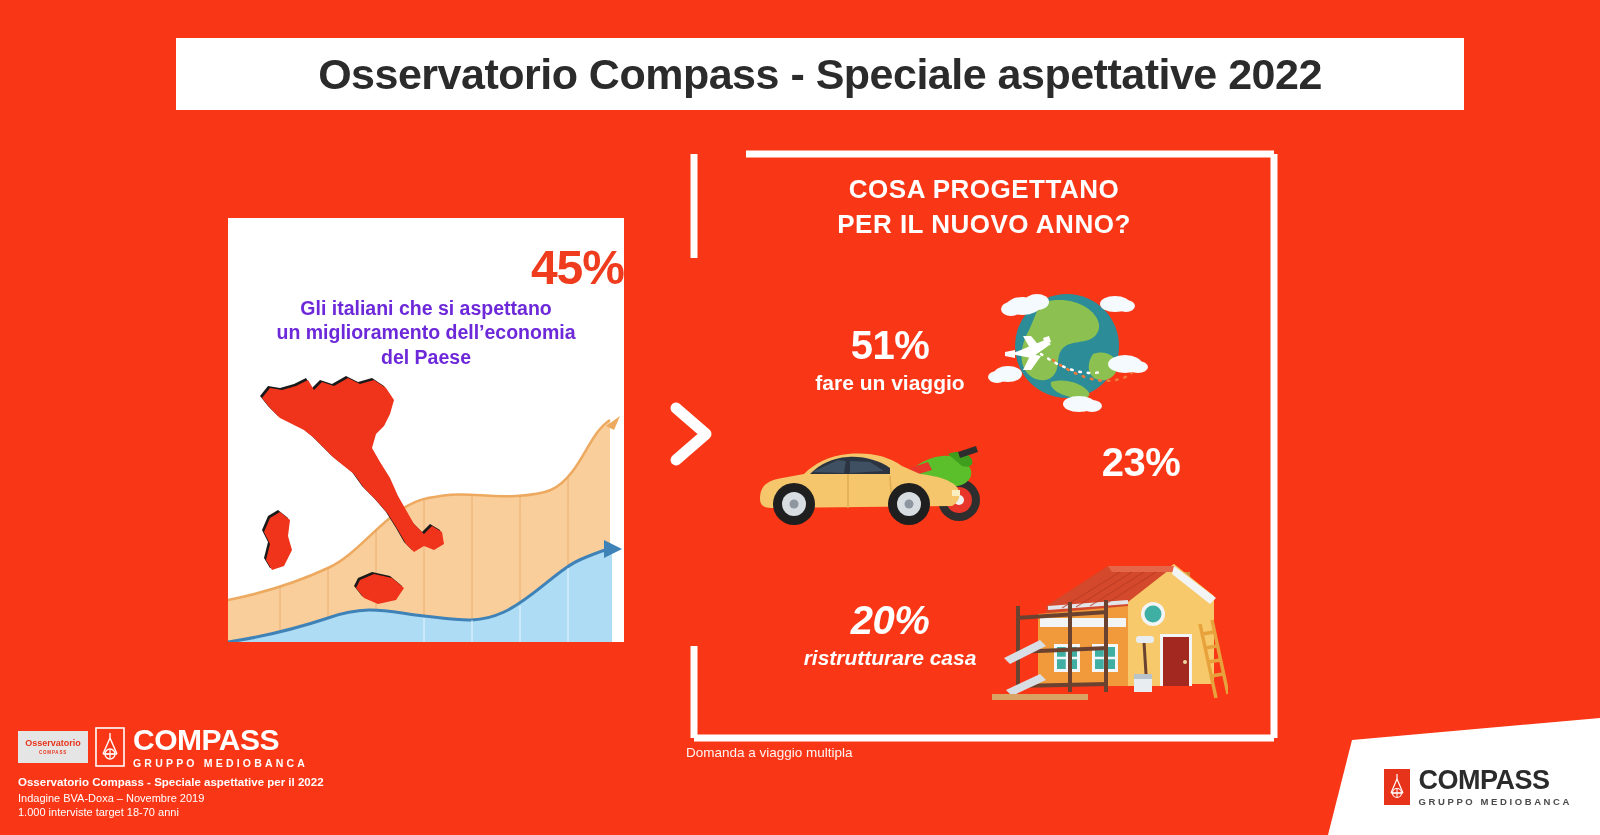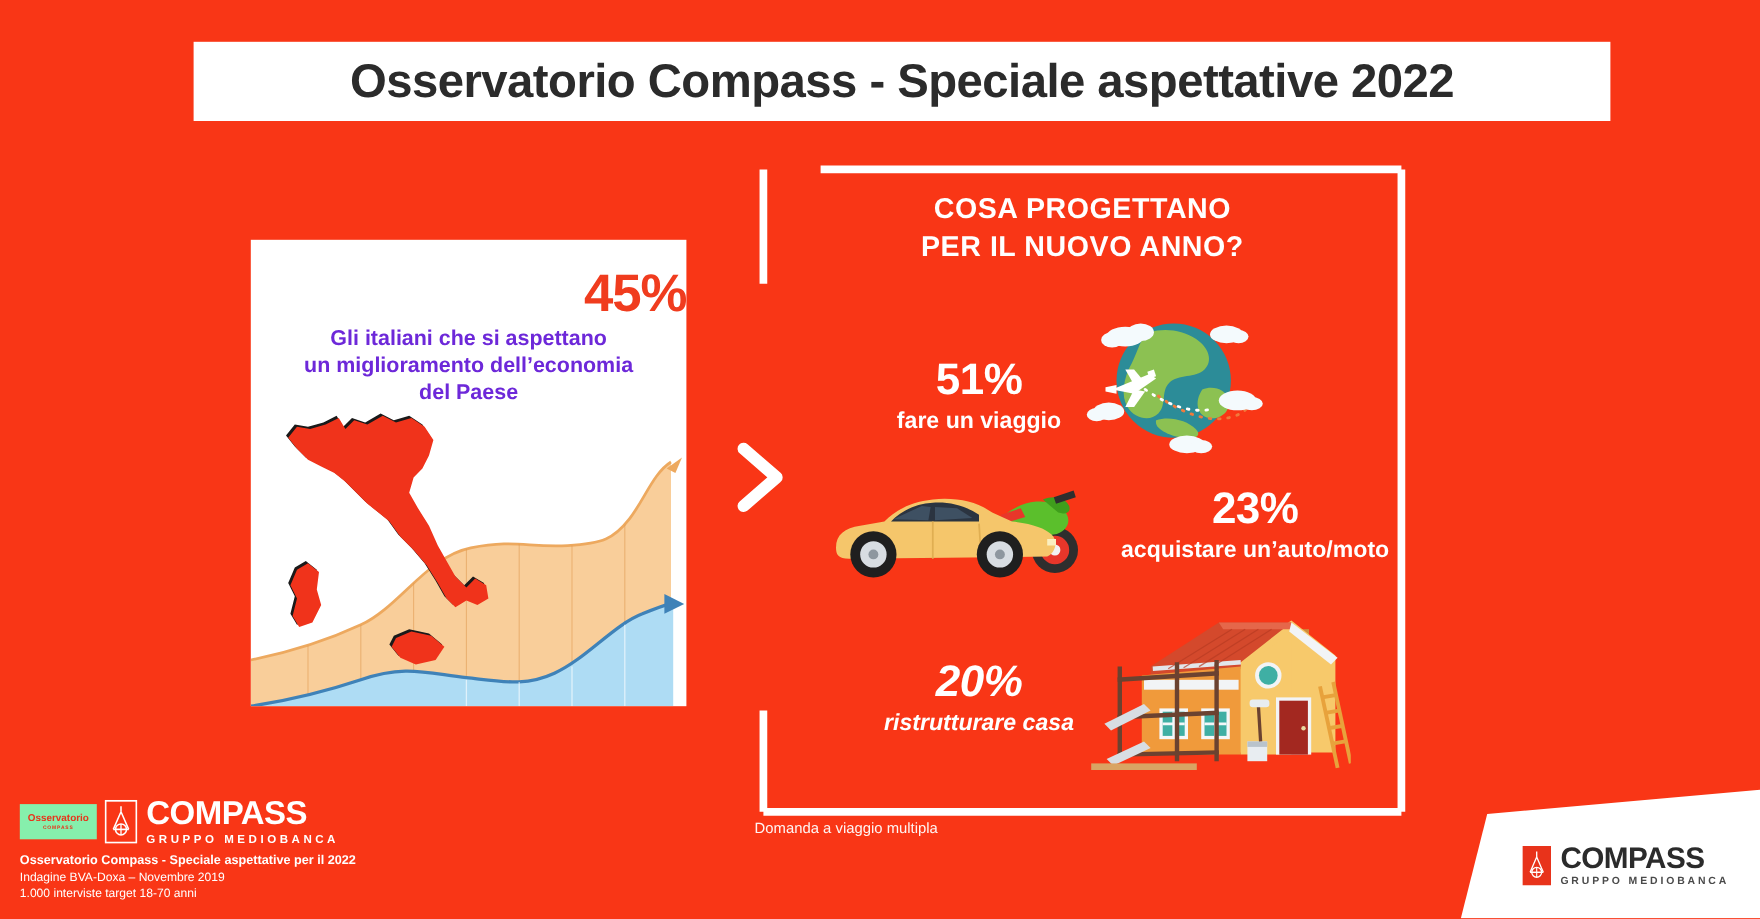--- a/index.html
+++ b/index.html
@@ -65,21 +65,21 @@
 
   #multi-note{
     position:absolute;left:686px;top:745px;
     font-size:13.5px;color:#FFFFFF;opacity:.95;
   }
 
   
   #footer-left{position:absolute;left:18px;top:726px;width:420px;}
   #logo-row{display:flex;align-items:center;height:42px;}
   #obs-badge{
-    width:70px;height:32px;background:#86efac;
+    width:70px;height:32px;background:#e5e5e5;
     display:flex;flex-direction:column;align-items:center;justify-content:center;
     margin-right:7px;
   }
   #obs-badge-main{font-size:9px;font-weight:bold;color:#E8331B;line-height:1;}
   #obs-badge-sub{font-size:4.5px;font-weight:bold;color:#E8331B;letter-spacing:.8px;margin-top:2px;}
   #compass-mark{width:30px;height:40px;margin-right:8px;}
   #compass-word{font-size:30px;font-weight:bold;color:#FFFFFF;letter-spacing:-0.5px;line-height:1;}
   #compass-sub{font-size:10.5px;font-weight:bold;color:#FFFFFF;letter-spacing:3.2px;margin-top:2px;}
   #footer-lines{margin-top:7px;}
   #fl-1{font-size:11.5px;font-weight:bold;color:#FFFFFF;line-height:1.35;}
@@ -236,21 +236,20 @@
       <ellipse cx="22" cy="99" rx="9" ry="6"></ellipse>
       <ellipse cx="150" cy="86" rx="17" ry="9"></ellipse>
       <ellipse cx="163" cy="89" rx="10" ry="6"></ellipse>
       <ellipse cx="104" cy="126" rx="16" ry="8"></ellipse>
       <ellipse cx="117" cy="128" rx="10" ry="6"></ellipse>
     </g>
   </svg>
 
   <div id="stat-vehicle">
     <div class="stat-num">23%</div>
-    <div class="stat-label">acquistare un’auto/moto</div>
   </div>
 
   <svg id="icon-vehicle" viewBox="0 0 232 102">
 
     <g>
       <ellipse cx="207" cy="72" rx="21" ry="21" fill="#2E2E2E"></ellipse>
       <ellipse cx="207" cy="72" rx="13" ry="13" fill="#E8362A"></ellipse>
       <ellipse cx="207" cy="72" rx="5" ry="5" fill="#F2F2F2"></ellipse>
       <path d="M150,54 C158,40 172,30 190,28 C204,27 214,32 218,40
                C222,48 216,56 206,58 L178,62 C166,64 154,62 150,54 Z" fill="#5BBF2C"></path>

